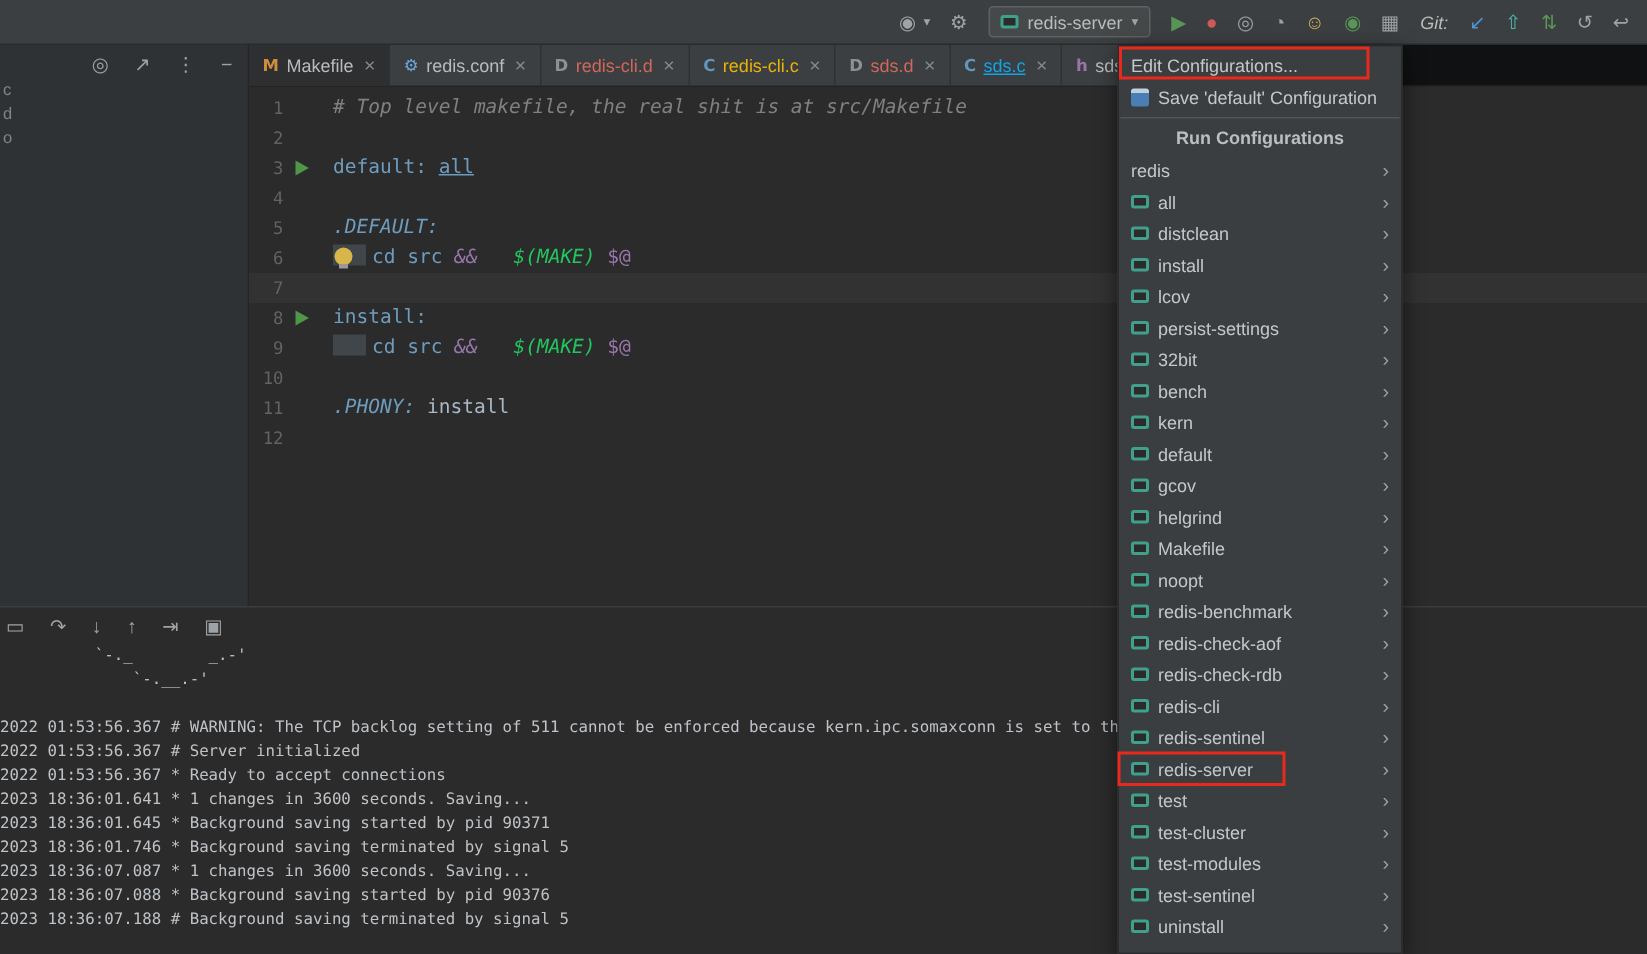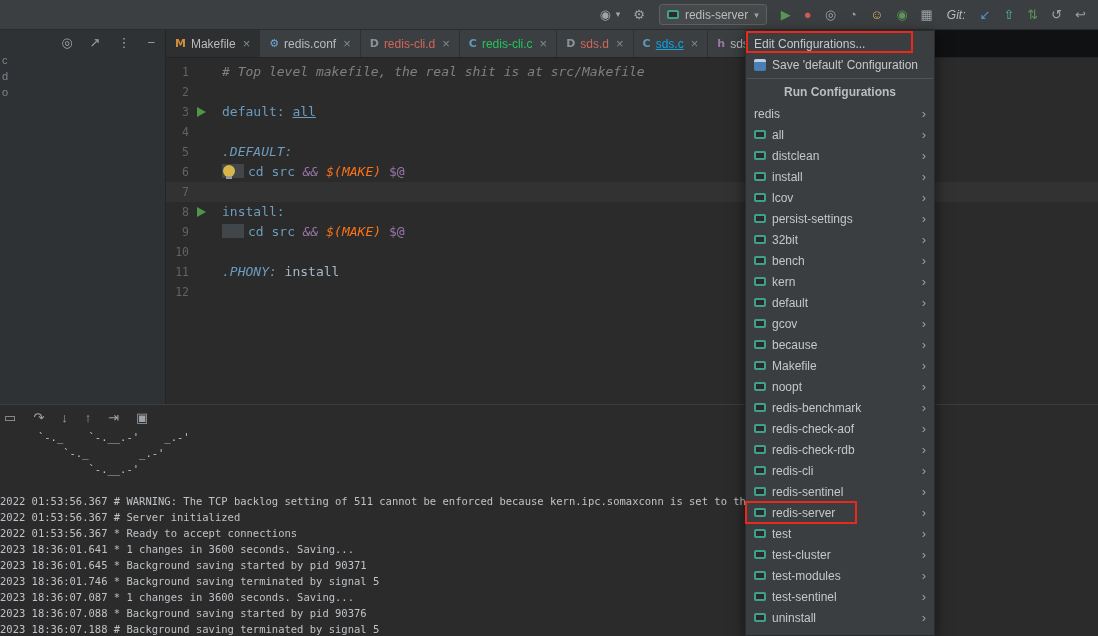--- a/index.html
+++ b/index.html
@@ -45,21 +45,21 @@
   .ln { flex:0 0 26px; text-align:right; color:#606366; font-size:11.5px; padding-right:3px; font-family:"DejaVu Sans Mono",monospace; }
   .gut { flex:0 0 18px; display:flex; align-items:center; justify-content:center; }
   .runtri { width:0; height:0; border-left:9px solid #4f9648; border-top:5px solid transparent; border-bottom:5px solid transparent; }
   .code { white-space:pre; margin-left:12px; color:#a9b7c6; }
   .tok-cmt { color:#808080; font-style:italic; }
   .tok-tgt { color:#6d9cbe; }
   .tok-lnk { color:#6d9cbe; text-decoration:underline; }
   .tok-spec { color:#6d9cbe; font-style:italic; }
   .tok-cmd { color:#6d9cbe; }
   .tok-op { color:#9876aa; font-style:italic; }
-  .tok-mk { color:#f97316; font-style:italic; }
+  .tok-mk { color:#22c55e; font-style:italic;margin-left:16px; }
   .tok-var { color:#9876aa; }
   .tok-txt { color:#a9b7c6; }
   .tok-tabsel { display:inline-block; width:22px; height:14px; background:#41464b; margin-right:4px; vertical-align:-2px; }
   .bulb { position:absolute; left:57px; top:107px; width:12px; height:12px; background:#d8b64c; border-radius:50%; }
   .bulb::after { content:""; position:absolute; left:3px; top:11px; width:6px; height:3px; background:#9a9a9a; }
   
   .console { position:absolute; top:404px; left:0; width:1098px; height:232px; background:#2b2b2b; border-top:1px solid #3a3c3e; }
   .console-toolbar { height:24px; display:flex; align-items:center; gap:17px; padding-left:4px; color:#9ea3a8; font-size:13px; }
   .console-out { font-family:"DejaVu Sans Mono",monospace; font-size:10.5px; color:#bfc3c7; }
   .cline { height:16px; line-height:16px; white-space:pre; }
@@ -137,21 +137,21 @@
           <span class="tab-label" style="color: rgb(187, 187, 187);">redis.conf</span>
           <span class="tab-close">×</span>
         </div>
         <div class="tab">
           <span class="tab-icon" style="color: rgb(138, 146, 151);">D</span>
           <span class="tab-label" style="color: rgb(209, 103, 90);">redis-cli.d</span>
           <span class="tab-close">×</span>
         </div>
         <div class="tab">
           <span class="tab-icon" style="color: rgb(98, 150, 186);">C</span>
-          <span class="tab-label" style="color: #22c55e;">redis-cli.c</span>
+          <span class="tab-label" style="color: #eab308;">redis-cli.c</span>
           <span class="tab-close">×</span>
         </div>
         <div class="tab">
           <span class="tab-icon" style="color: rgb(138, 146, 151);">D</span>
           <span class="tab-label" style="color: rgb(209, 103, 90);">sds.d</span>
           <span class="tab-close">×</span>
         </div>
         <div class="tab">
           <span class="tab-icon" style="color: rgb(98, 150, 186);">C</span>
           <span class="tab-label" style="color: #0ea5e9; text-decoration: underline;">sds.c</span>
@@ -242,21 +242,20 @@
 <div class="console">
   <div class="console-toolbar">
       <span class="tb-icon">▭</span>
       <span class="tb-icon">↷</span>
       <span class="tb-icon">↓</span>
       <span class="tb-icon">↑</span>
       <span class="tb-icon">⇥</span>
       <span class="tb-icon">▣</span>
     </div>
   <div class="console-out">
-      <div class="cline">      `-._    `-.__.-'    _.-'</div>
       <div class="cline">          `-._        _.-'</div>
       <div class="cline">              `-.__.-'</div>
       <div class="cline"> </div>
       <div class="cline">2022 01:53:56.367 # WARNING: The TCP backlog setting of 511 cannot be enforced because kern.ipc.somaxconn is set to the lower value of 128.</div>
       <div class="cline">2022 01:53:56.367 # Server initialized</div>
       <div class="cline">2022 01:53:56.367 * Ready to accept connections</div>
       <div class="cline">2023 18:36:01.641 * 1 changes in 3600 seconds. Saving...</div>
       <div class="cline">2023 18:36:01.645 * Background saving started by pid 90371</div>
       <div class="cline">2023 18:36:01.746 * Background saving terminated by signal 5</div>
       <div class="cline">2023 18:36:07.087 * 1 changes in 3600 seconds. Saving...</div>
@@ -324,21 +323,21 @@
       <span class="mi-label">default</span>
       <span class="mi-arrow">›</span>
     </div>
     <div class="mi cfg">
       <span class="cfg-box"></span>
       <span class="mi-label">gcov</span>
       <span class="mi-arrow">›</span>
     </div>
     <div class="mi cfg">
       <span class="cfg-box"></span>
-      <span class="mi-label">because</span>
+      <span class="mi-label">helgrind</span>
       <span class="mi-arrow">›</span>
     </div>
     <div class="mi cfg">
       <span class="cfg-box"></span>
       <span class="mi-label">Makefile</span>
       <span class="mi-arrow">›</span>
     </div>
     <div class="mi cfg">
       <span class="cfg-box"></span>
       <span class="mi-label">noopt</span>

